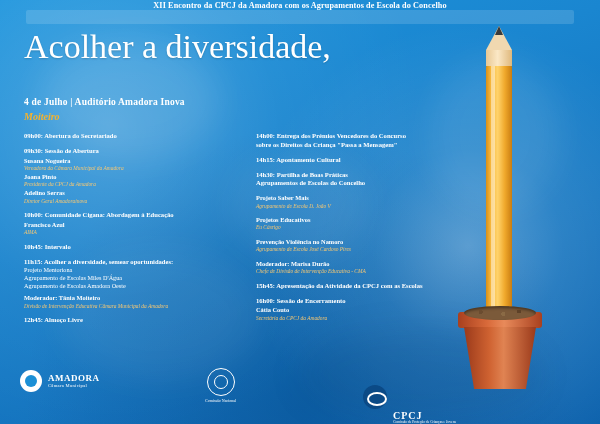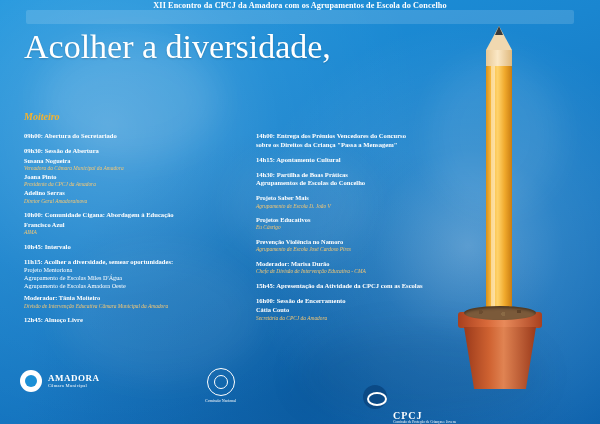--- a/index.html
+++ b/index.html
@@ -172,20 +172,21 @@
   <div class="blotch b4"></div>
   <div class="blotch b5"></div>
 
   <div class="topbar"></div>
   <div class="topbar-text">XII Encontro da CPCJ da Amadora com os Agrupamentos de Escola do Concelho</div>
 
   <div class="headline">
     <div>Acolher a diversidade,</div>
   </div>
 
+  <div class="subline">4 de Julho | Auditório Amadora Inova</div>
   <div class="programa">Moiteiro</div>
 
   <div class="cols">
     <div class="col left">
 
       <div class="item">
         <div class="t-time">09h00: Abertura do Secretariado</div>
       </div>
 
       <div class="item">

